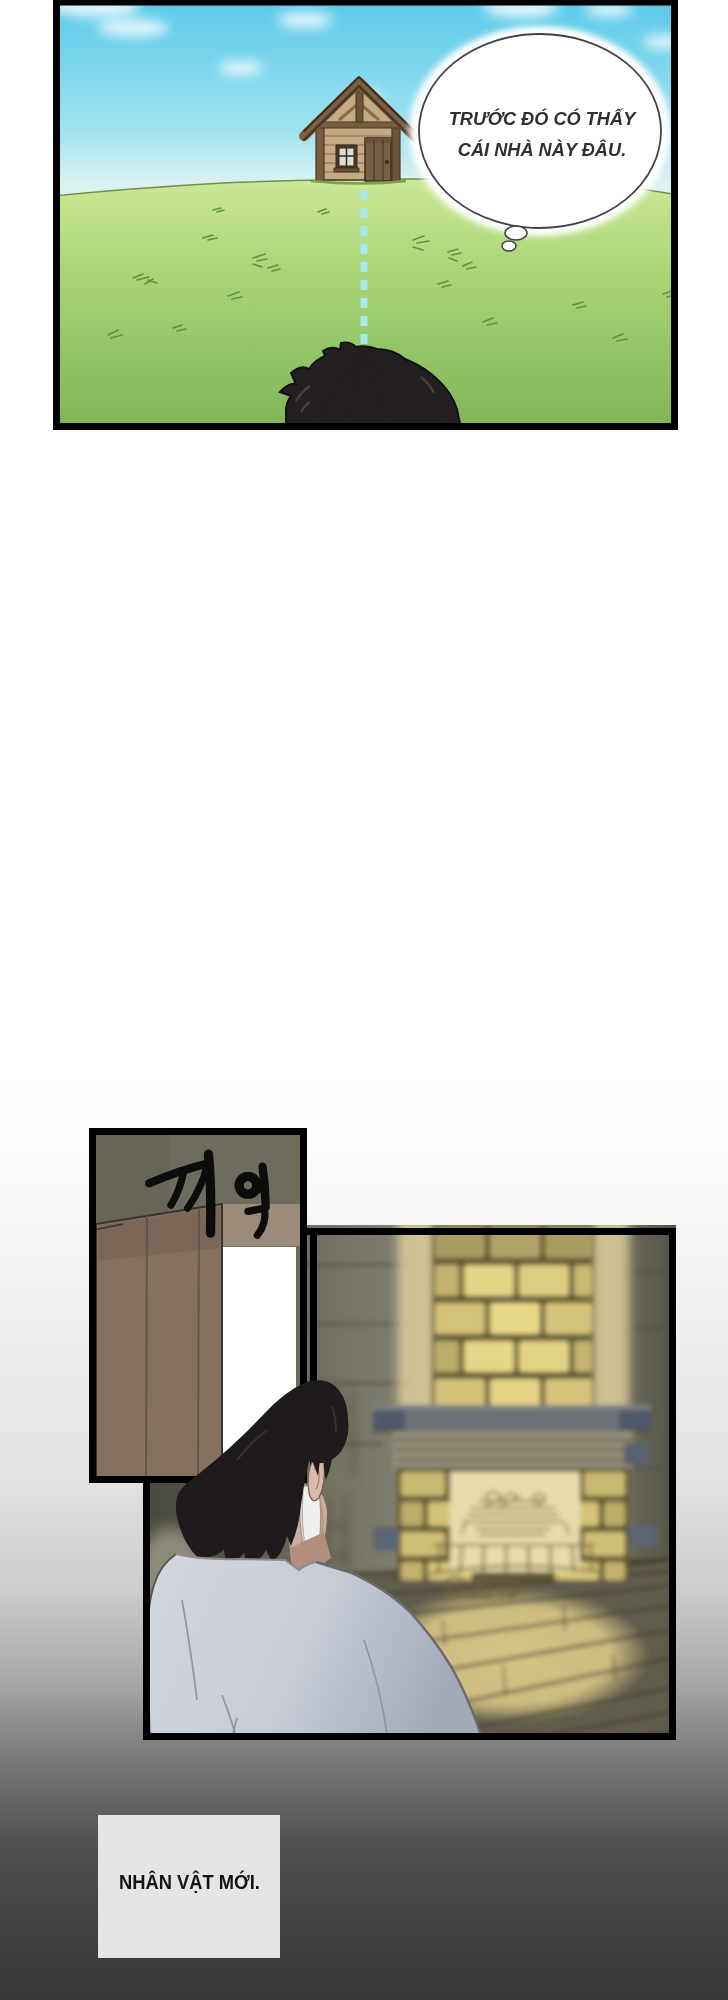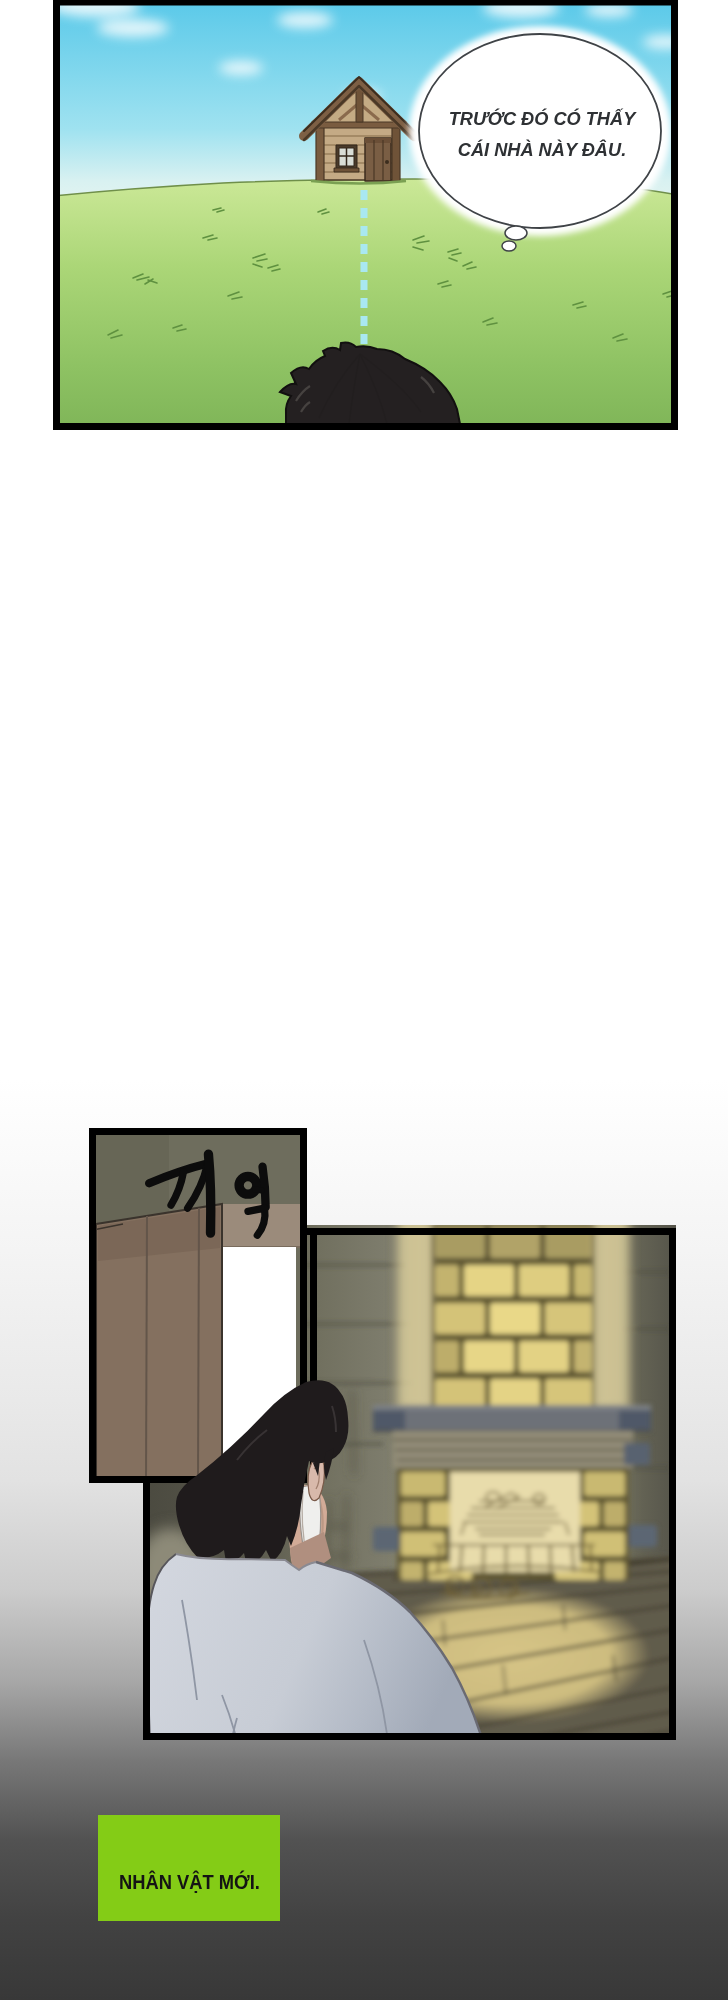--- a/index.html
+++ b/index.html
@@ -423,16 +423,16 @@
 <g stroke="#8f96a4" stroke-width="1.8" fill="none">
 <path d="M222,1695 Q232,1720 238,1745"></path>
 <path d="M237,1718 Q233,1732 231,1745"></path>
 <path d="M364,1640 Q382,1692 388,1742"></path>
 <path d="M182,1600 Q191,1650 197,1700"></path>
 </g>
 </g>
 </g>
 </svg>
 
-<div class="abs" style="left:98px;top:1815px;width:182px;height:106px;background:#84cc16">
+<div class="abs" style="left:98px;top:1815px;width:182px;height:143px;background:#e5e5e5">
 
 <div style="margin:56px 0 0 21px;font-weight:bold;font-size:19.5px;color:#141414;white-space:nowrap;transform:scaleX(0.94);transform-origin:left">NHÂN VẬT MỚI.</div>
 </div>
 
 </body></html>

